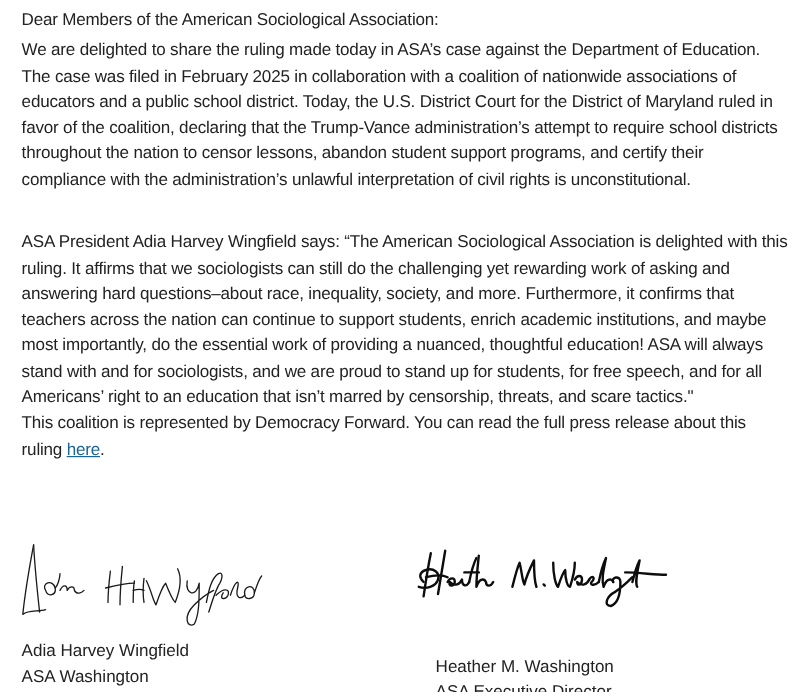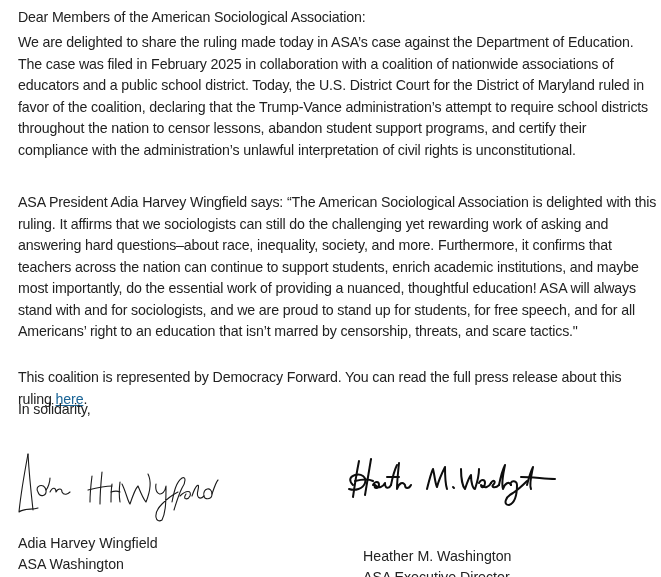--- a/index.html
+++ b/index.html
@@ -24,21 +24,21 @@
     .para {
       position: absolute;
       left: 18px;
       width: 640px;
       margin: 0;
       letter-spacing: -0.15px;
     }
     #p-greeting { top: 7px; }
     #p-ruling { top: 32px; }
     #p-quote { top: 192px; }
-    #p-coalition { top: 343px; margin-top: 24px; }
+    #p-coalition { top: 343px; }
     #p-closing { top: 399px; }
     a.link {
       color: #1a6496;
       text-decoration: underline;
     }
     .sig {
       position: absolute;
     }
     .sig svg {
       display: block;
@@ -59,21 +59,20 @@
 <div class="doc">
 
   <p class="para" id="p-greeting">Dear Members of the American Sociological Association:</p>
 
   <p class="para" id="p-ruling">We are delighted to share the ruling made today in ASA’s case against the Department of Education. The case was filed in February 2025 in collaboration with a coalition of nationwide associations of educators and a public school district. Today, the U.S. District Court for the District of Maryland ruled in favor of the coalition, declaring that the Trump-Vance administration’s attempt to require school districts throughout the nation to censor lessons, abandon student support programs, and certify their compliance with the administration’s unlawful interpretation of civil rights is unconstitutional.</p>
 
   <p class="para" id="p-quote">ASA President Adia Harvey Wingfield says: “The American Sociological Association is delighted with this ruling. It affirms that we sociologists can still do the challenging yet rewarding work of asking and answering hard questions–about race, inequality, society, and more. Furthermore, it confirms that teachers across the nation can continue to support students, enrich academic institutions, and maybe most importantly, do the essential work of providing a nuanced, thoughtful education! ASA will always stand with and for sociologists, and we are proud to stand up for students, for free speech, and for all Americans’ right to an education that isn’t marred by censorship, threats, and scare tactics."</p>
 
   <p class="para" id="p-coalition"><span>This coalition is represented by Democracy Forward. You can read the full press release about this ruling </span><a class="link" href="#">here</a><span>.</span></p>
 
-  <p class="para" id="p-closing">In solidarity,</p>
 
   <div class="sig" id="sig-left">
     <svg width="210" height="72" viewBox="0 0 210 72" fill="none" stroke="#1a1a1a" stroke-width="1.1" stroke-linecap="round" stroke-linejoin="round">
 
       <path d="M12 2 C 9 18, 5 40, 3 60 C 8 56, 16 58, 22 56"></path>
       <path d="M12 2 C 13 20, 15 40, 17 58"></path>
 
       <path d="M22 40 C 18 34, 28 30, 30 38 C 31 44, 24 46, 22 40 Z"></path>
       <path d="M30 38 C 32 36, 34 30, 34 26"></path>
       <path d="M34 40 C 37 34, 40 36, 40 40 C 42 36, 46 36, 46 40 C 48 44, 52 42, 54 40"></path>

